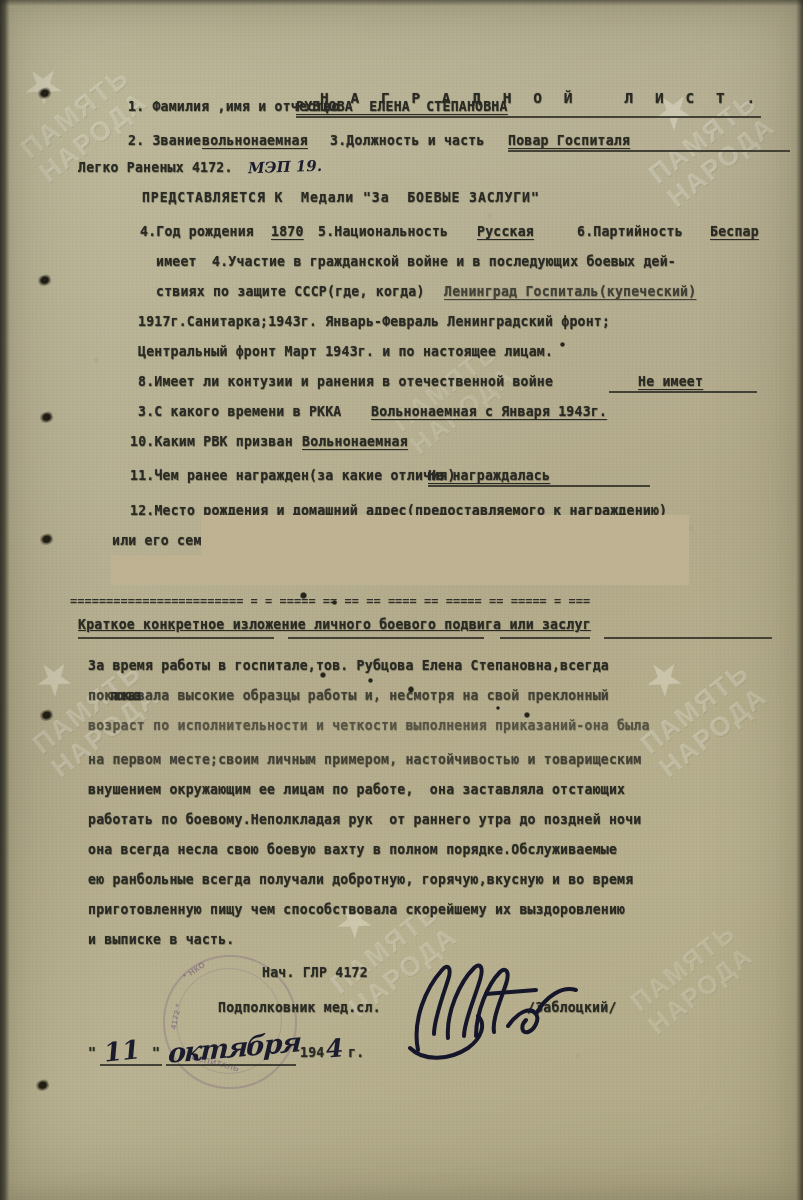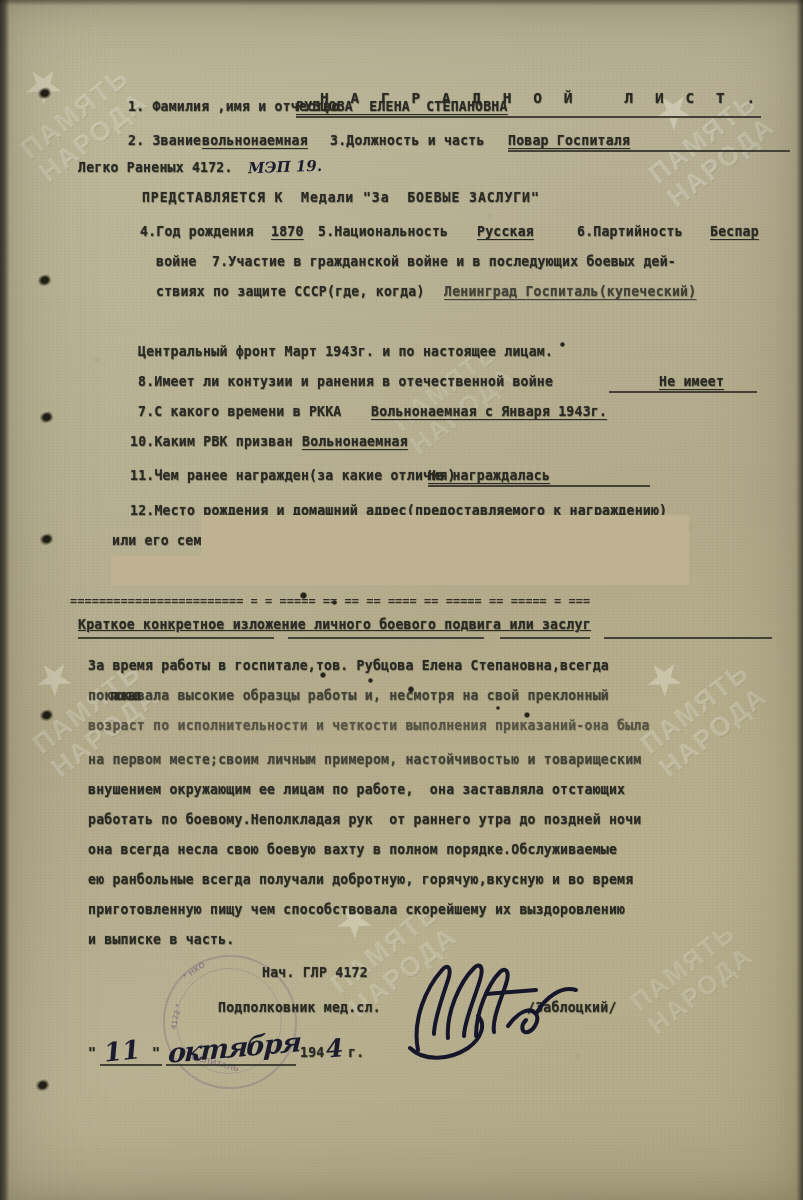--- a/index.html
+++ b/index.html
@@ -204,33 +204,34 @@
 
   <div class="tw t-body" style="left:142px;top:190px;letter-spacing:.9px;">ПРЕДСТАВЛЯЕТСЯ К  Медали "За  БОЕВЫЕ ЗАСЛУГИ"</div>
 
   <div class="tw t-body" style="left:140px;top:224px;">4.Год рождения</div>
   <div class="tw t-body u" style="left:271px;top:224px;">1870</div>
   <div class="tw t-body" style="left:318px;top:224px;">5.Национальность</div>
   <div class="tw t-body u" style="left:477px;top:224px;">Русская</div>
   <div class="tw t-body" style="left:577px;top:224px;">6.Партийность</div>
   <div class="tw t-body u" style="left:710px;top:224px;">Беспар</div>
 
-  <div class="tw t-body" style="left:156px;top:254px;">войне</div>
-  <div class="tw t-body" style="left:212px;top:254px;">7.Участие в гражданской войне и в последующих боевых дей-</div>
+  <div class="tw t-body" style="left:156px;top:254px;">имеет</div>
+  <div class="tw t-body" style="left:212px;top:254px;">4.Участие в гражданской войне и в последующих боевых дей-</div>
 
   <div class="tw t-body" style="left:156px;top:284px;">ствиях по защите СССР(где, когда)</div>
   <div class="tw t-body u t-faded" style="left:444px;top:284px;">Ленинград Госпиталь(купеческий)</div>
 
+  <div class="tw t-body" style="left:138px;top:314px;">1917г.Санитарка;1943г. Январь-Февраль Ленинградский фронт;</div>
   <div class="tw t-body" style="left:138px;top:344px;">Центральный фронт Март 1943г. и по настоящее лицам.</div>
 
   <div class="tw t-body" style="left:138px;top:374px;">8.Имеет ли контузии и ранения в отечественной войне</div>
-  <div class="tw t-body u" style="left:630px;top:374px;padding-left:29px;">Не имеет</div>
+  <div class="tw t-body u" style="left:609px;top:374px;padding-left:29px;">Не имеет</div>
   <div class="ruleline" style="left:609px;top:391px;width:148px;"></div>
 
-  <div class="tw t-body" style="left:138px;top:404px;">7.С какого времени в РККА</div>
+  <div class="tw t-body" style="left:138px;top:404px;">3.С какого времени в РККА</div>
   <div class="tw t-body u" style="left:371px;top:404px;">Вольнонаемная с Января 1943г.</div>
 
   <div class="tw t-body" style="left:130px;top:434px;">10.Каким РВК призван</div>
   <div class="tw t-body u" style="left:302px;top:434px;">Вольнонаемная</div>
 
   <div class="tw t-body" style="left:130px;top:468px;">11.Чем ранее награжден(за какие отличия)</div>
   <div class="tw t-body u" style="left:428px;top:468px;">Не награждалась</div>
   <div class="ruleline" style="left:428px;top:485px;width:222px;"></div>
 
   <div class="tw t-body" style="left:130px;top:503px;">12.Место рождения и домашний адрес(предоставляемого к награждению)</div>

